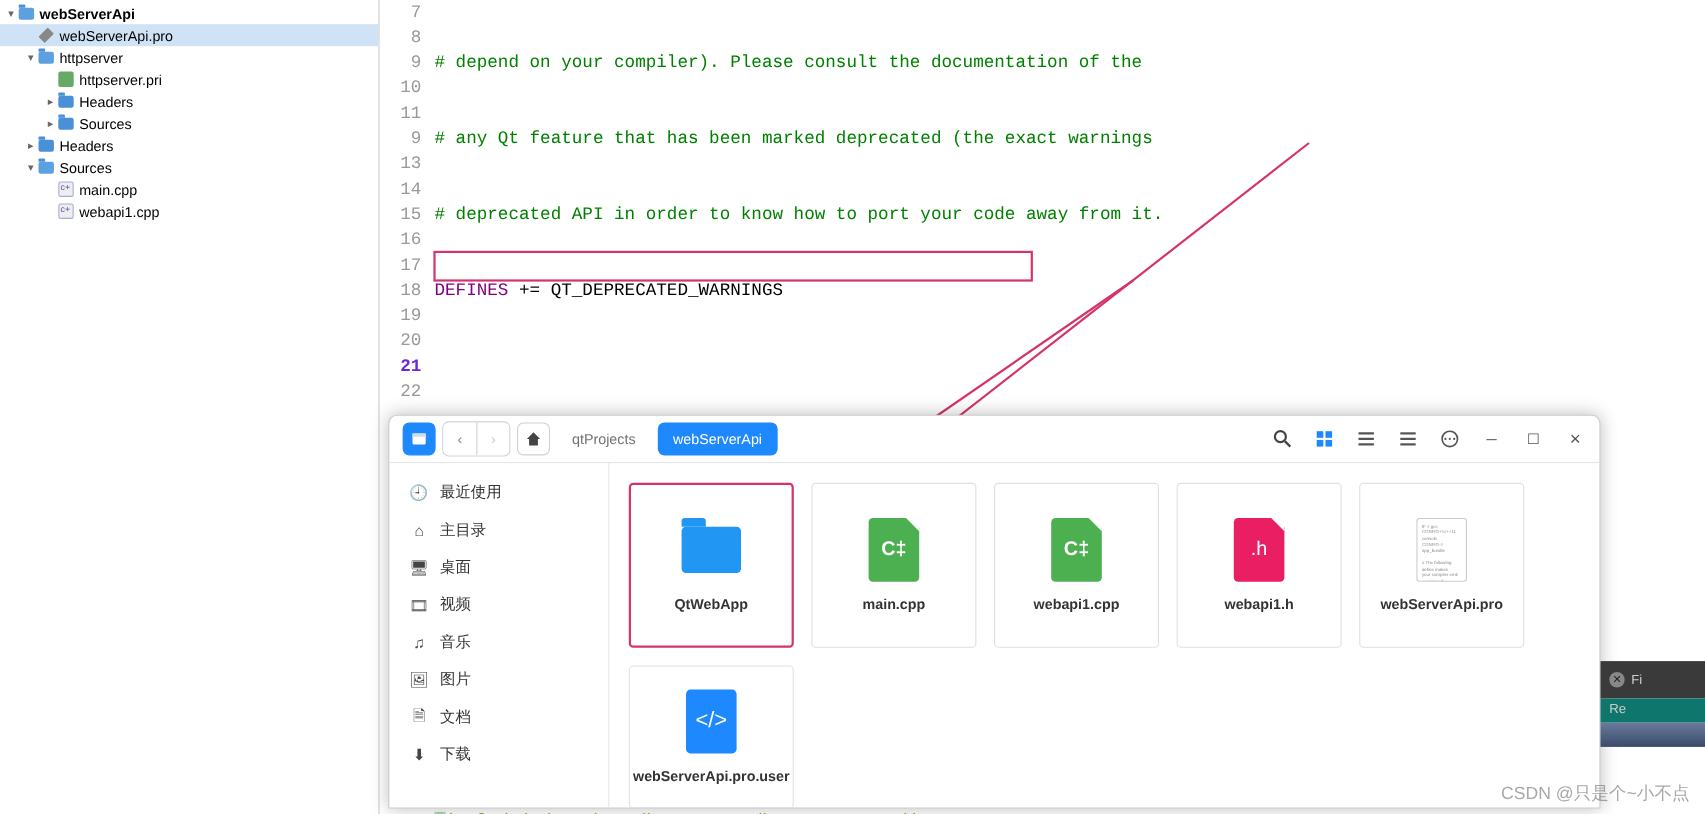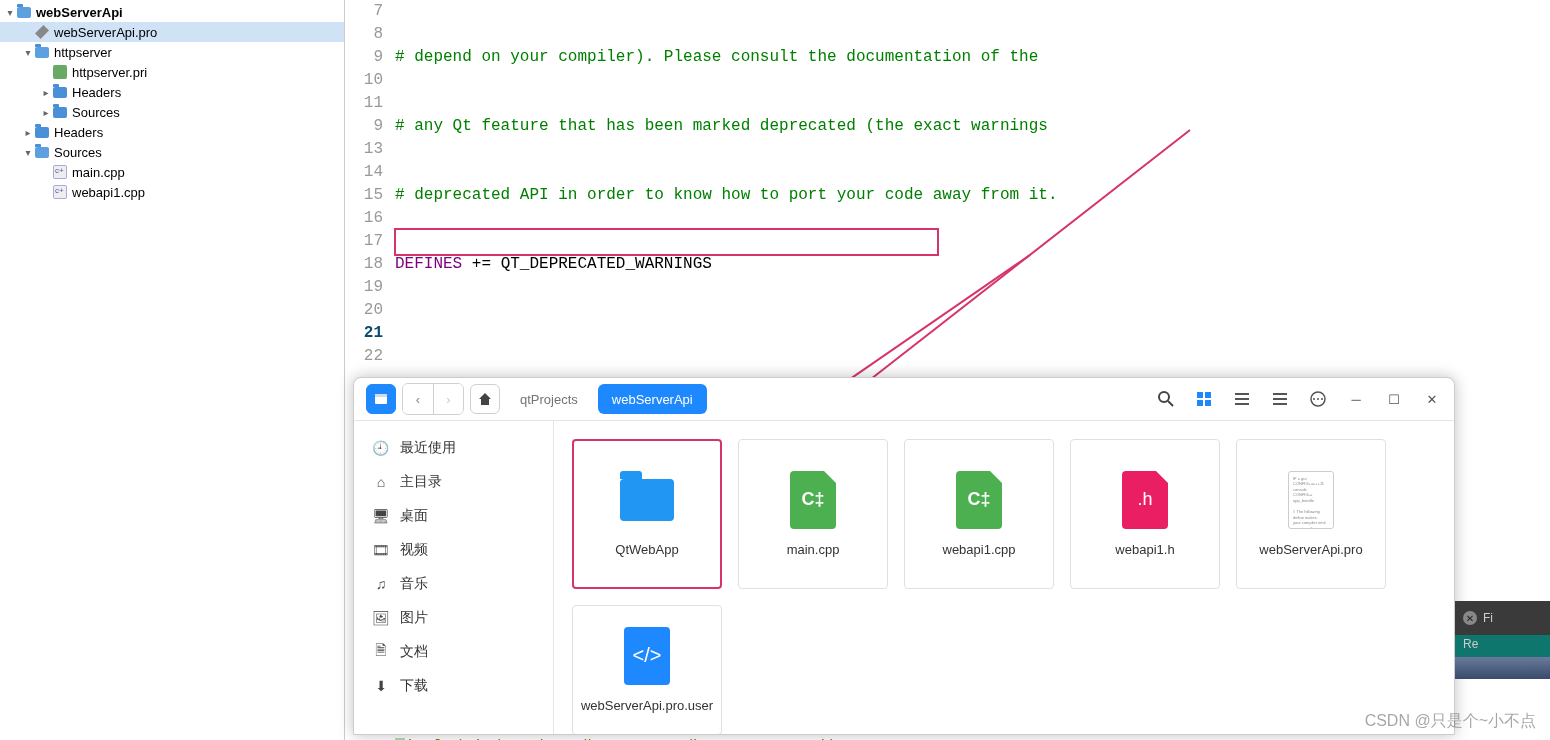--- a/index.html
+++ b/index.html
@@ -55,21 +55,21 @@
 
 
 .fm-body { display: flex; height: calc(100% - 43px); }
 .fm-side { width: 200px; border-right: 1px solid #e5e5e5; padding: 10px 0; }
 .fm-side-item { display: flex; align-items: center; padding: 8px 18px; gap: 10px; color: #333; cursor: pointer; font-size: 14px; }
 .fm-side-item .si { width: 18px; height: 18px; display: flex; align-items: center; justify-content: center; color: #444; }
 .fm-grid { flex: 1; padding: 18px; display: flex; flex-wrap: wrap; gap: 16px 16px; align-content: flex-start; overflow: auto; }
 .fm-item { width: 150px; height: 150px; border: 1px solid #e0e0e0; border-radius: 4px; display: flex; flex-direction: column; align-items: center; justify-content: center; gap: 12px; cursor: pointer; }
 .fm-item.sel { border: 2px solid #d6336c; }
 .fm-thumb { width: 60px; height: 60px; display: flex; align-items: center; justify-content: center; }
-.fm-label { font-size: 13px; color: #333; text-align: center; line-height: 1.3; }
+.fm-label { font-size: 13px; color: #333; text-align: center; line-height: 1.3; font-weight: bold; }
 .fm-item.half { height: 130px; }
 
 .th-folder { width: 54px; height: 42px; background: #2196f3; border-radius: 4px; position: relative; }
 .th-folder::before { content: ""; position: absolute; top: -8px; left: 0; width: 22px; height: 8px; background: #2196f3; border-radius: 3px 3px 0 0; }
 .th-csharp { width: 46px; height: 58px; background: #4caf50; border-radius: 4px 10px 4px 4px; color: #fff; display: flex; align-items: center; justify-content: center; font-size: 18px; font-weight: bold; position: relative; }
 .th-csharp::after { content: ""; position: absolute; top: 0; right: 0; border-style: solid; border-width: 0 12px 12px 0; border-color: transparent #fff transparent transparent; }
 .th-h { width: 46px; height: 58px; background: #e91e63; border-radius: 4px 10px 4px 4px; color: #fff; display: flex; align-items: center; justify-content: center; font-size: 18px; position: relative; }
 .th-h::after { content: ""; position: absolute; top: 0; right: 0; border-style: solid; border-width: 0 12px 12px 0; border-color: transparent #fff transparent transparent; }
 .th-text { width: 46px; height: 58px; background: #fff; border: 1px solid #ccc; border-radius: 3px; font-size: 4px; color: #888; padding: 4px; overflow: hidden; line-height: 1.4; }
 .th-pro { width: 46px; height: 58px; background: #1e88ff; border-radius: 4px; color: #fff; display: flex; align-items: center; justify-content: center; font-size: 20px; }
@@ -169,21 +169,21 @@
     <div>11</div>
       <div>9</div>
     <div>13</div>
       <div>14</div>
     <div>15</div>
       <div>16</div>
     <div>17</div>
       <div>18</div>
     <div>19</div>
       <div>20</div>
-    <div style="font-weight:bold;color:#0c4a6e">21</div>
+    <div style="font-weight:bold;color:#6d28d9">21</div>
     <div>22</div>
   </div>
   <div class="code">
     <div><span class="c-comment"># depend on your compiler). Please consult the documentation of the</span></div>
     <div><span class="c-comment"># any Qt feature that has been marked deprecated (the exact warnings</span></div>
     <div><span class="c-comment"># deprecated API in order to know how to port your code away from it.</span></div>
     <div><span class="c-kw">DEFINES</span><span> += QT_DEPRECATED_WARNINGS</span></div>
     <div>&nbsp;</div>
     <div><span class="c-comment"># You can also make your code fail to compile if it uses deprecated APIs.</span></div>
     <div><span class="c-comment"># In order to do so, uncomment the following line.</span></div>

